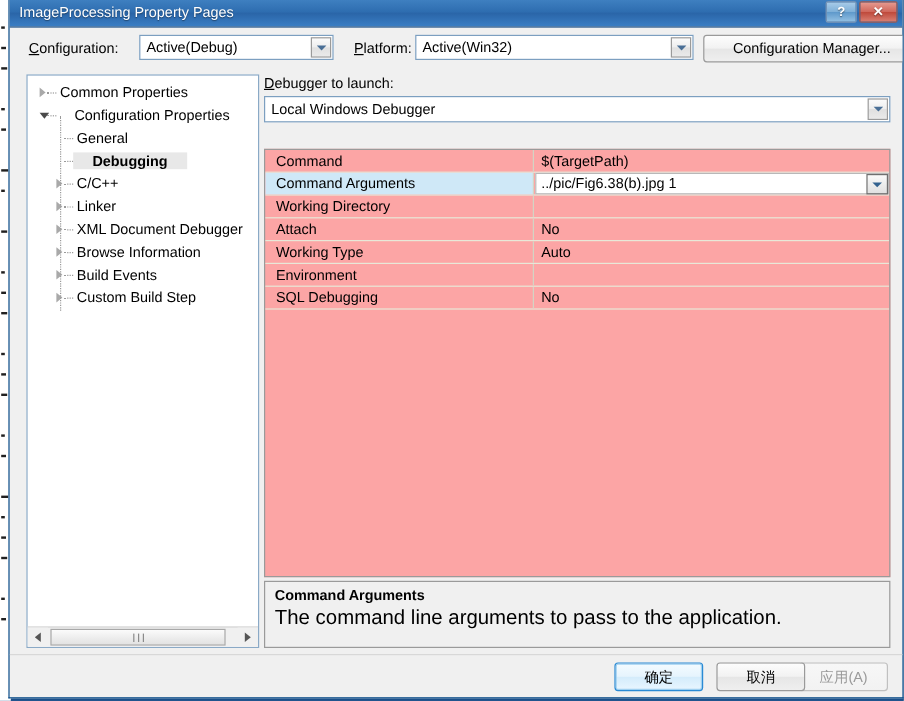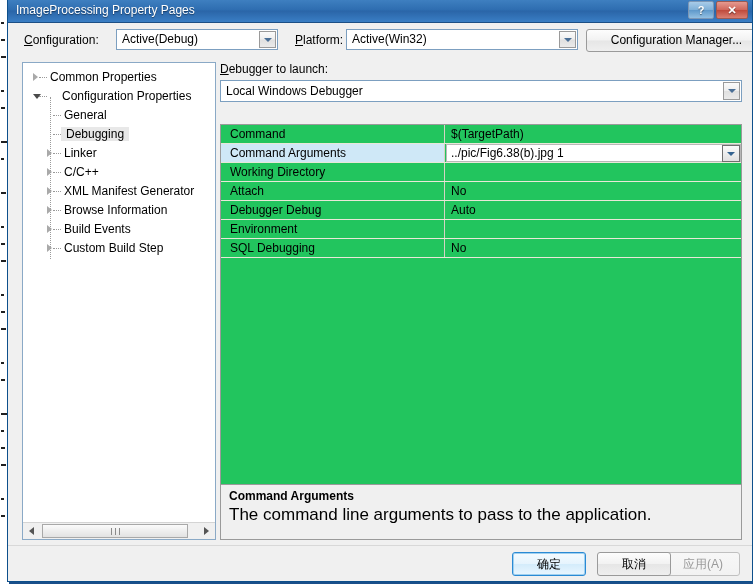--- a/index.html
+++ b/index.html
@@ -138,21 +138,21 @@
     font-size: 12px; color: #000;
     white-space: nowrap;
     cursor: default;
   }
   .tnode .tlabel {
     position: absolute; top: 2px;
     font-size: 12px; color: #000;
   }
   .tnode.sel .tlabel {
     background: #e8e8e8;
-    padding: 0 5px; margin-left: -3px;
+    padding: 0 16px; margin-left: -3px; font-weight: bold;
   }
   .exp {
     position: absolute; top: 5px;
     width: 0; height: 0;
     border-top: 4px solid transparent;
     border-bottom: 4px solid transparent;
     border-left: 5px solid transparent;
   }
   .exp.collapsed { border-left-color: #a9a9a9; }
   .exp.expanded {
@@ -204,22 +204,22 @@
   
   #rightpane {
     position: absolute; left: 212px; top: 62px;
     width: 522px; height: 478px;
   }
   #dbg-label { position: absolute; left: 0; top: 0; font-size: 12px; color: #000; }
   #dbg-combo { left: 0; top: 18px; width: 522px; height: 22px; }
 
   #propgrid {
     position: absolute; left: 0; top: 62px;
-    width: 522px; height: 414px;
-    background: #22c55e;
+    width: 522px; height: 357px;
+    background: #fca5a5;
     border: 1px solid #9a9a9a;
     box-sizing: border-box;
     overflow: hidden;
   }
   .prow {
     position: relative;
     height: 19px;
     border-bottom: 1px solid #e8e8d8;
     box-sizing: border-box;
     cursor: default;
@@ -355,31 +355,31 @@
           <div class="dots" style="left: 30px; width: 8px;"></div>
           <div class="tlabel" style="left: 41px;">General</div>
         </div>
         <div class="tnode sel">
           <div class="dots" style="left: 30px; width: 8px;"></div>
           <div class="tlabel" style="left: 41px;">Debugging</div>
         </div>
         <div class="tnode">
           <div class="exp collapsed" style="left: 24px;"></div>
           <div class="dots" style="left: 30px; width: 8px;"></div>
+          <div class="tlabel" style="left: 41px;">C/C++</div>
+        </div>
+        <div class="tnode">
+          <div class="exp collapsed" style="left: 24px;"></div>
+          <div class="dots" style="left: 30px; width: 8px;"></div>
           <div class="tlabel" style="left: 41px;">Linker</div>
         </div>
         <div class="tnode">
           <div class="exp collapsed" style="left: 24px;"></div>
           <div class="dots" style="left: 30px; width: 8px;"></div>
-          <div class="tlabel" style="left: 41px;">C/C++</div>
-        </div>
-        <div class="tnode">
-          <div class="exp collapsed" style="left: 24px;"></div>
-          <div class="dots" style="left: 30px; width: 8px;"></div>
-          <div class="tlabel" style="left: 41px;">XML Manifest Generator</div>
+          <div class="tlabel" style="left: 41px;">XML Document Debugger</div>
         </div>
         <div class="tnode">
           <div class="exp collapsed" style="left: 24px;"></div>
           <div class="dots" style="left: 30px; width: 8px;"></div>
           <div class="tlabel" style="left: 41px;">Browse Information</div>
         </div>
         <div class="tnode">
           <div class="exp collapsed" style="left: 24px;"></div>
           <div class="dots" style="left: 30px; width: 8px;"></div>
           <div class="tlabel" style="left: 41px;">Build Events</div>
@@ -441,21 +441,21 @@
             <div class="pname">Working Directory</div>
             <div class="pval"></div>
           </div>
           <div class="prow">
             <div class="namecell"></div>
             <div class="pname">Attach</div>
             <div class="pval">No</div>
           </div>
           <div class="prow">
             <div class="namecell"></div>
-            <div class="pname">Debugger Debug</div>
+            <div class="pname">Working Type</div>
             <div class="pval">Auto</div>
           </div>
           <div class="prow">
             <div class="namecell"></div>
             <div class="pname">Environment</div>
             <div class="pval"></div>
           </div>
           <div class="prow">
             <div class="namecell"></div>
             <div class="pname">SQL Debugging</div>

